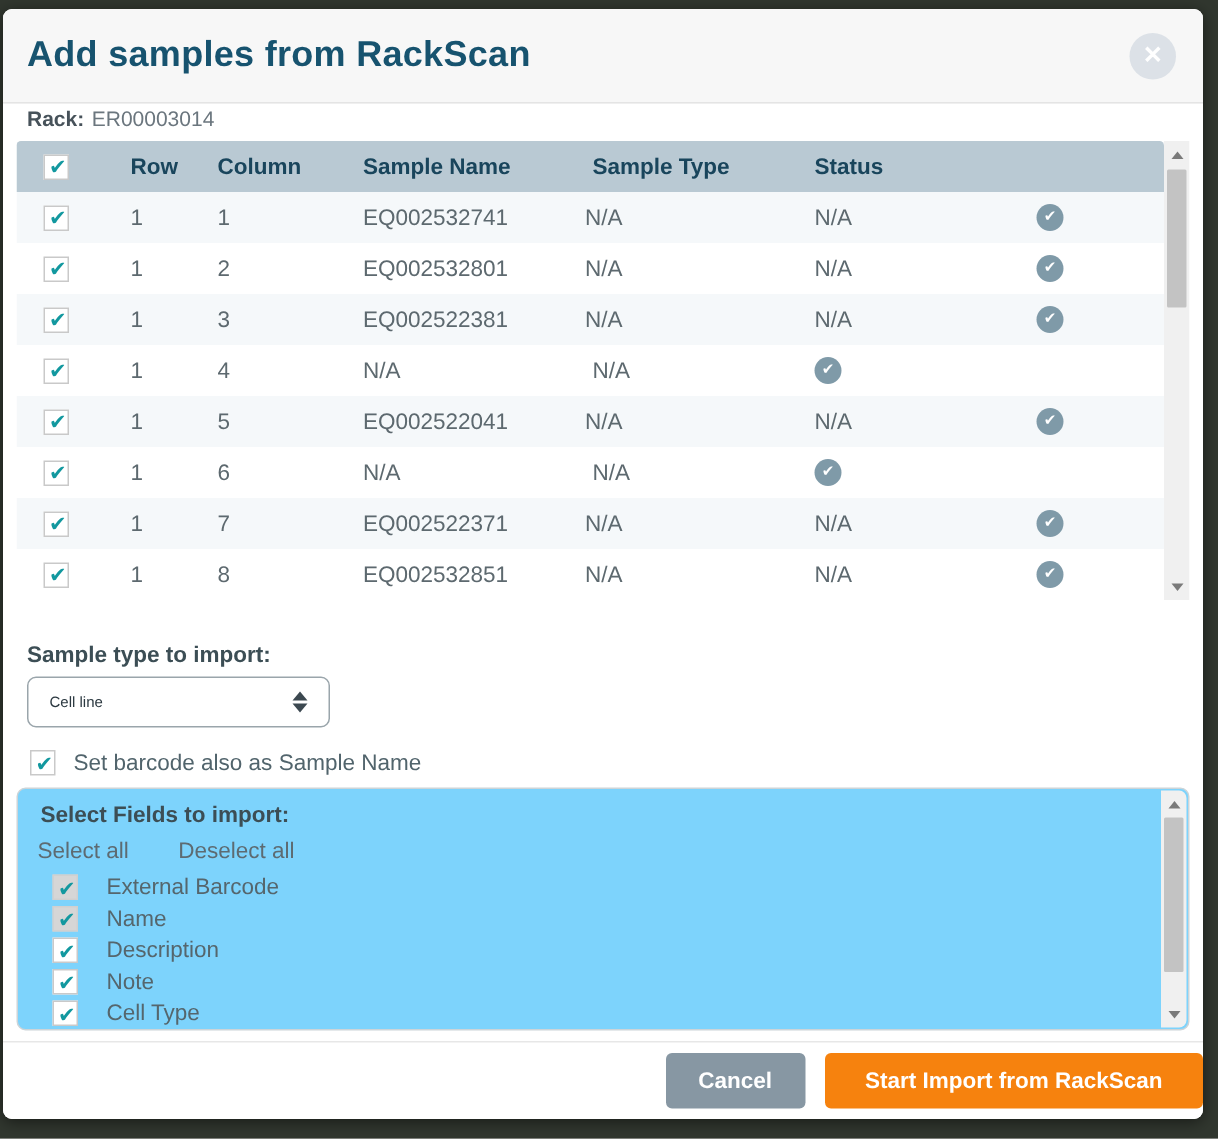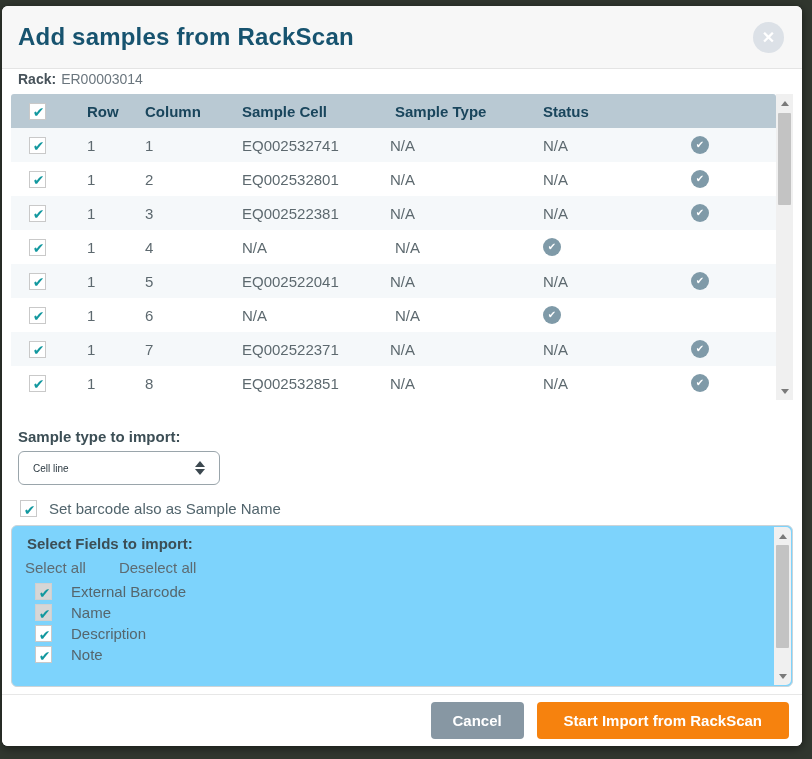--- a/index.html
+++ b/index.html
@@ -99,21 +99,21 @@
   .fields-links { margin:7px 0 5px -2px; display:flex; gap:33px; font-size:15px; color:#5d6b72; }
   .fields-links span { cursor:pointer; }
   .field-item { display:flex; align-items:center; height:21px; margin-left:8px; }
   .field-item .checkbox { flex:0 0 17px; }
   .field-item .fi-label { margin-left:19px; font-size:15px; color:#55666d; }
   .fields-scroll { top:1px; right:1px; bottom:1px; border-radius:0 5px 5px 0; }
 
   
   .modal-footer {
     flex:0 0 52px; border-top:1px solid #e7e7e7; background:#ffffff;
-    display:flex; justify-content:flex-end; align-items:center; gap:13px; padding-right:13px;
+    display:flex; justify-content:flex-end; align-items:center; gap:13px; 
   }
   .btn { height:37px; border:none; border-radius:4px; color:#ffffff; font-size:15px; font-weight:bold; cursor:pointer; font-family:"Liberation Sans", sans-serif; }
   .btn-cancel { background:#8797a3; width:93px; }
   .btn-submit { background:#f6820e; padding:0 27px; }
 </style>
 </head>
 <body>
 
 <div class="stage">
   <div class="modal">
@@ -133,21 +133,21 @@
 
       <div class="table-wrap">
         <div class="thead">
           <div class="cell c-check">
             <span class="checkbox">
               <span class="check">✔</span>
             </span>
           </div>
           <div class="cell c-row">Row</div>
           <div class="cell c-col">Column</div>
-          <div class="cell c-name">Sample Cell</div>
+          <div class="cell c-name">Sample Name</div>
           <div class="cell c-type">Sample Type</div>
           <div class="cell c-status">Status</div>
         </div>
         <div id="tbody">
             <div class="trow odd">
               <div class="cell c-check">
                 <span class="checkbox">
                   <span class="check">✔</span>
                 </span>
               </div>
@@ -332,20 +332,26 @@
                 <span class="check">✔</span>
               </span>
               <span class="fi-label">Description</span>
             </div>
             <div class="field-item">
               <span class="checkbox">
                 <span class="check">✔</span>
               </span>
               <span class="fi-label">Note</span>
             </div>
+            <div class="field-item">
+              <span class="checkbox">
+                <span class="check">✔</span>
+              </span>
+              <span class="fi-label">Cell Type</span>
+            </div>
           </div>
         <div class="vscroll fields-scroll">
           <div class="scroll-arrow" style="top:2px;">
               <div class="tri-up"></div>
             </div>
           <div class="thumb" style="top:18px;height:103px;"></div>
           <div class="scroll-arrow" style="bottom:2px;">
               <div class="tri-down"></div>
             </div>
         </div>

